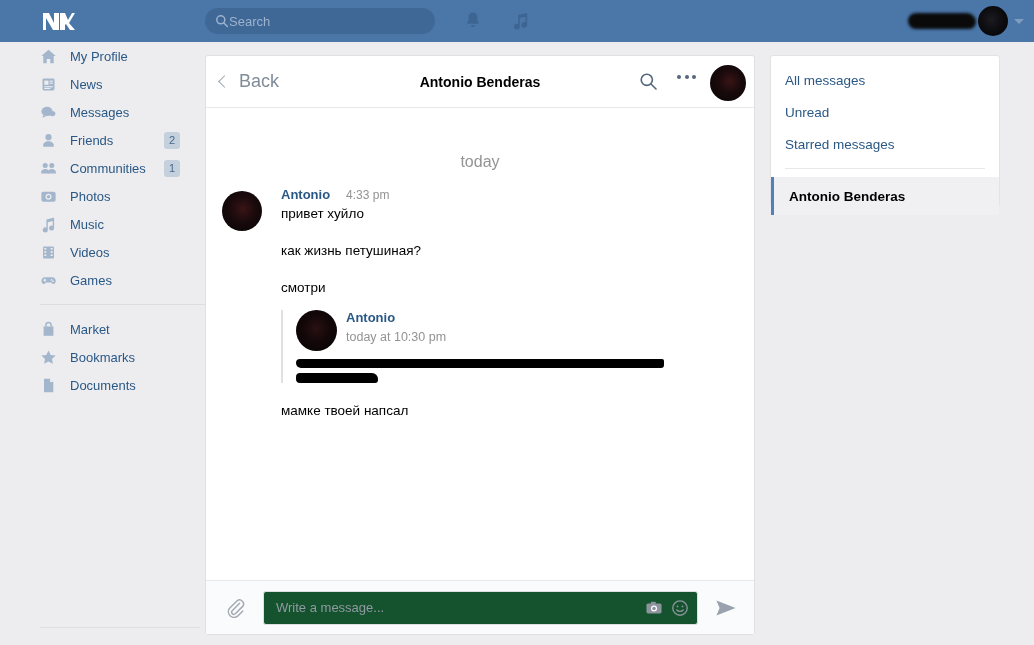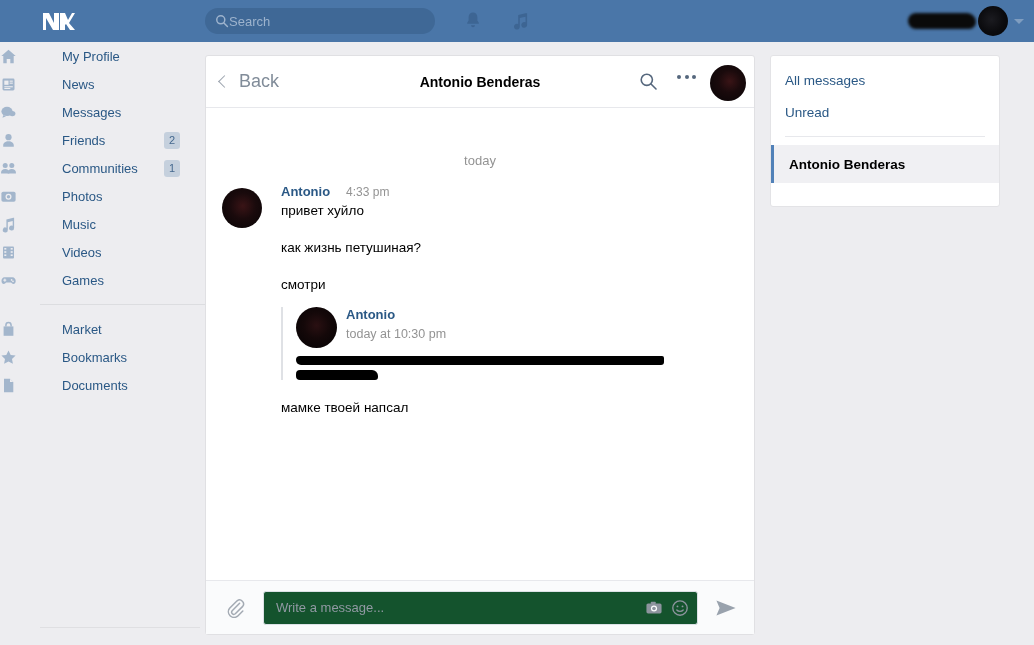--- a/index.html
+++ b/index.html
@@ -76,22 +76,22 @@
   
   .sidebar {
     position: absolute; left: 0; top: 42px;
     width: 225px; height: 603px;
     background: #ededf0;
   }
   .nav-item {
     position: relative;
     height: 28px;
     display: flex; align-items: center;
-    cursor: pointer;
-    gap: 32px;
+    padding-left: 40px;
+    cursor: pointer;
   }
   .nav-icon {
     width: 17px; height: 17px;
     flex: 0 0 17px;
     display: flex; align-items: center; justify-content: center;
   }
   .nav-label {
     margin-left: 13px;
     font-size: 13px;
     color: #2a5885;
@@ -173,21 +173,21 @@
   }
 
   .chat-body {
     position: relative;
     height: 472px;
     padding: 0 16px;
     overflow: hidden;
   }
   .day-sep {
     text-align: center;
-    font-size: 13px;
+    font-size: 16px;
     color: #939393;
     padding-top: 45px;
     padding-bottom: 16px;
   }
   .msg-row { display: flex; }
   .msg-avatar {
     width: 40px; height: 40px; flex: 0 0 40px;
     border-radius: 50%;
     background: radial-gradient(circle at 52% 45%, #3a1416 0%, #1a0a0c 42%, #050304 100%);
     filter: blur(0.7px);
@@ -542,15 +542,16 @@
     </div>
     <svg class="send-btn" viewBox="0 0 24 24">
       <path fill="#99a2ad" d="M2.4 4.4 21.6 12 2.4 19.6 5.6 12z"></path>
     </svg>
   </div>
 </div>
 
 <div class="rpanel">
   <div class="rp-item">All messages</div>
   <div class="rp-item">Unread</div>
+  <div class="rp-item">Starred messages</div>
   <div class="rp-divider"></div>
   <div class="rp-selected">Antonio Benderas</div>
 </div>
 
 </body></html>

